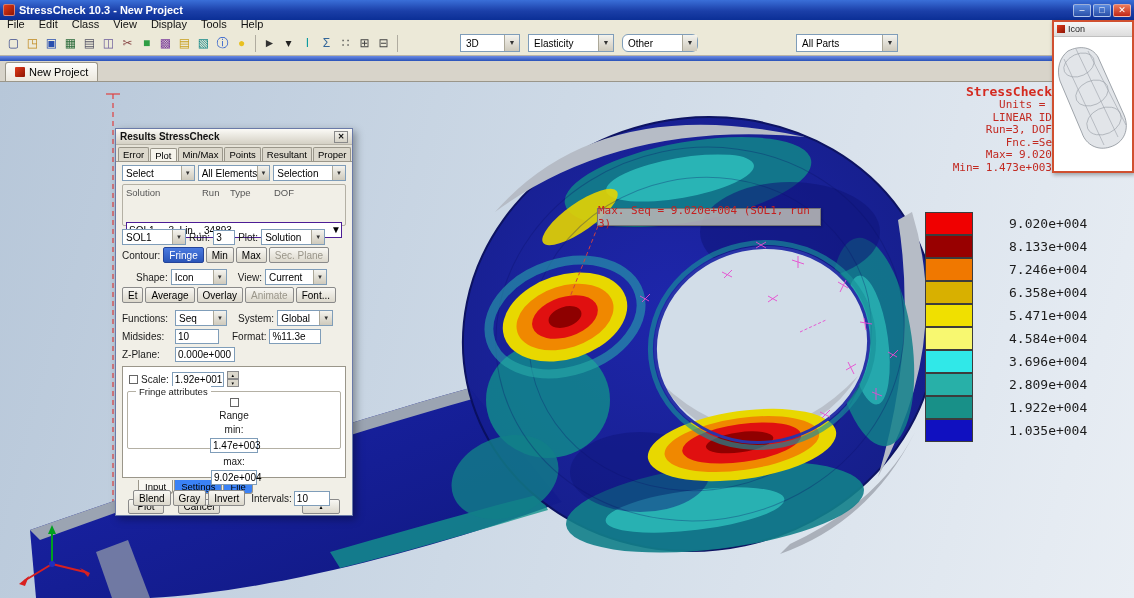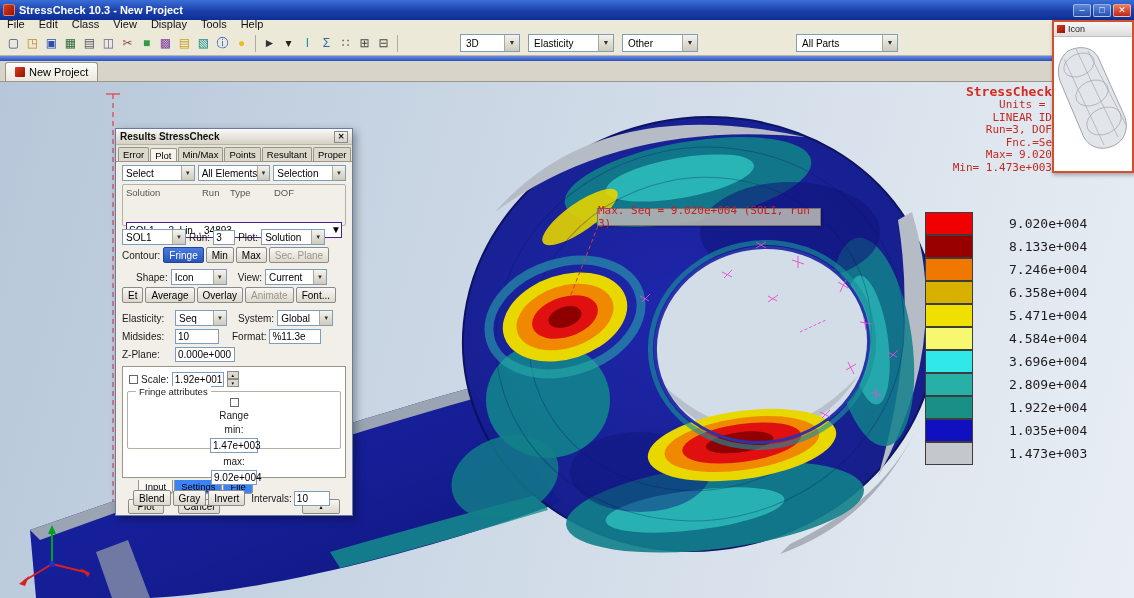--- a/index.html
+++ b/index.html
@@ -31,21 +31,21 @@
     font-size:12px; border:1px solid transparent; }
   .tb-sep { width:1px; height:17px; background:#b0aca0; margin:0 4px; }
   .tb-combos { display:flex; align-items:center; gap:8px; margin-left:58px; }
   .tb-combo { height:18px; border:1px solid #7f9db9; background:#fff; font-size:10px;
     display:flex; align-items:center; padding-left:5px; }
   .tb-combo .c-arrow { margin-left:auto; width:15px; height:16px;
     background:linear-gradient(#f4f3ee,#cfcabc); border-left:1px solid #aca899;
     font-size:7px; line-height:16px; text-align:center; color:#333; }
   .tb-combos div.tb-combo:nth-of-type(1){ width:60px; }
   .tb-combos div.tb-combo:nth-of-type(2){ width:86px; }
-  .tb-combos div.tb-combo:nth-of-type(3){ width:76px; }
+  .tb-combos div.tb-combo:nth-of-type(3){ width:76px;border-radius:6px; }
   .tb-combos div.tb-combo:nth-of-type(4){ width:102px; margin-left:90px; }
 
   .frame-bar { position:absolute; top:56px; left:0; right:0; height:5px;
     background:linear-gradient(180deg,#6a8ae4,#2a52b8); z-index:17; }
 
   .mdi-strip { position:absolute; top:61px; left:0; right:0; height:21px; background:#d8d4ca;
     border-bottom:1px solid #9a968a; display:flex; align-items:flex-end; padding-left:5px; z-index:16; }
   .mdi-tab { height:19px; background:linear-gradient(#fdfdfb,#ece8de);
     border:1px solid #9a968a; border-bottom:none; border-radius:3px 3px 0 0;
     display:flex; align-items:center; gap:4px; padding:0 9px; font-size:11px; }
@@ -392,24 +392,20 @@
         <div class="legend-row">
           <div class="legend-swatch" style="background-color: rgb(24, 144, 136);"></div>
           <div class="legend-value">1.922e+004</div>
         </div>
 
         <div class="legend-row">
           <div class="legend-swatch" style="background-color: rgb(16, 16, 192);"></div>
           <div class="legend-value">1.035e+004</div>
         </div>
 
-        <div class="legend-row">
-          <div class="legend-swatch" style="background-color: rgb(196, 200, 204);"></div>
-          <div class="legend-value">1.473e+003</div>
-        </div>
       </div>
 
     <div class="info">
       <div class="info-title">StressCheck</div>
       <div>
 
           <div class="info-line">Units = </div>
 
           <div class="info-line">LINEAR ID</div>
 
@@ -528,21 +524,21 @@
         <span class="btn">Average</span>
 
         <span class="btn">Overlay</span>
 
         <span class="btn disabled">Animate</span>
 
         <span class="btn">Font...</span>
       </div>
 
     <div class="dlg-row" style="margin-top:7px;">
-      <span class="lbl" style="width:50px;">Elasticity:</span>
+      <span class="lbl" style="width:50px;">Functions:</span>
       <div class="combo" style="width:52px;">
         <span>Seq</span>
         <span class="c-arrow">▼</span>
       </div>
       <span class="lbl" style="margin-left:8px;">System:</span>
       <div class="combo" style="width:56px;">
         <span>Global</span>
         <span class="c-arrow">▼</span>
       </div>
     </div>

